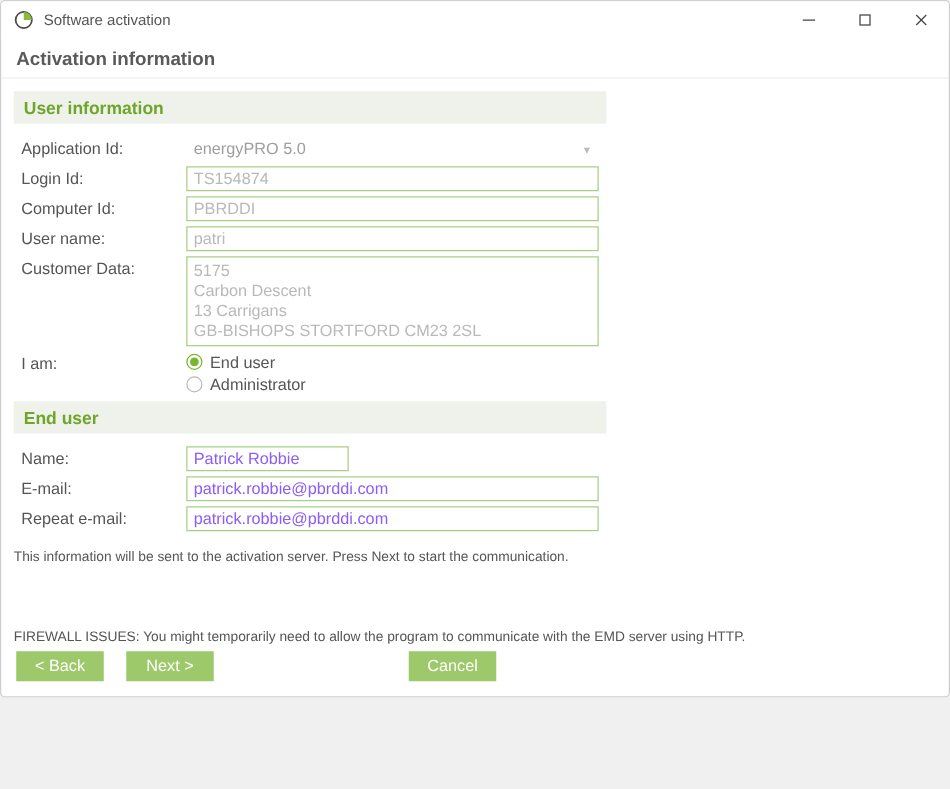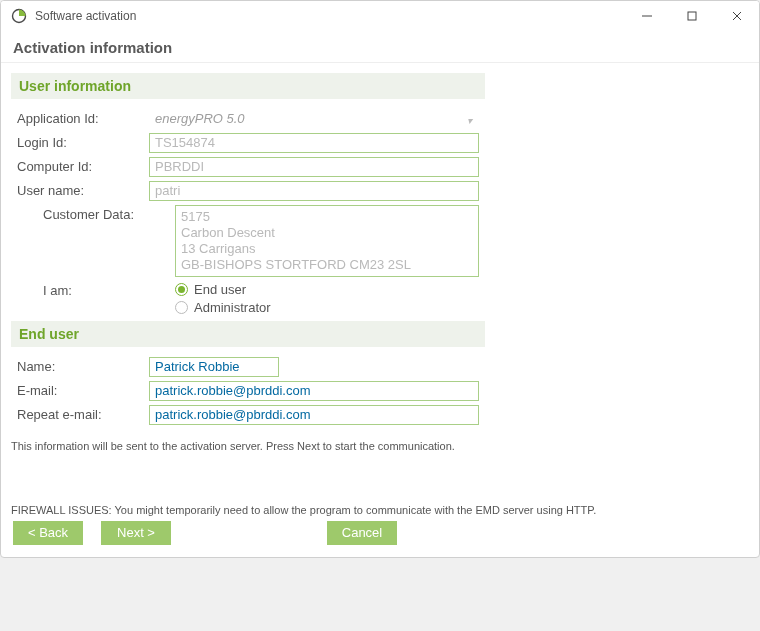--- a/index.html
+++ b/index.html
@@ -97,35 +97,35 @@
     box-sizing: border-box;
     border: 1px solid #a9cf87;
     background: #fff;
     color: #b9b9b9;
     font-size: 13px;
     padding: 0 5px;
     line-height: 18px;
     overflow: hidden;
     white-space: nowrap;
   }
-  .field.dropdown { border-color: transparent; background: transparent; color:#9e9e9e; position:relative;font-style:italic; }
+  .field.dropdown { border-color: transparent; background: transparent; color:#9e9e9e; position:relative; }
   .drop-arrow { position:absolute; right:6px; top:2px; color:#bbb; font-size:10px; }
   .multiline {
     flex: 1;
     min-height: 52px;
     box-sizing: border-box;
     border: 1px solid #a9cf87;
     color: #b9b9b9;
     font-size: 13px;
     padding: 3px 5px;
     line-height: 16px;
     overflow: hidden;
   }
   .row.top-align { align-items: flex-start; }
-  .row.top-align .lbl { padding-top: 2px; margin-left: 26px; }
+  .row.top-align .lbl { padding-top: 2px; }
 
   .radiogroup { flex:1; }
   .radio {
     display: flex;
     align-items: center;
     height: 18px;
   }
   .radio .circle {
     width: 13px; height: 13px;
     border-radius: 50%;
@@ -140,21 +140,21 @@
   }
   .radio.unselected .circle { border-color:#bbb; }
   .radio .rlabel { color:#555; font-size:13px; }
 
   .editable {
     flex: 1;
     height: 20px;
     box-sizing: border-box;
     border: 1px solid #a9cf87;
     background: #fff;
-    color: #0369a1;
+    color: #8b5cf6;
     font-size: 13px;
     padding: 0 5px;
     line-height: 18px;
     outline: none;
   }
   .editable.short { max-width: 130px; flex: none; }
 
   
   .button-bar {
     height: 48px;

